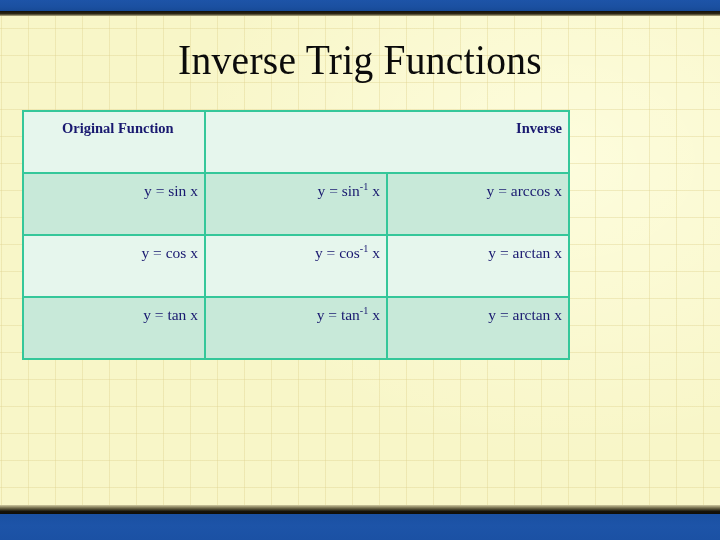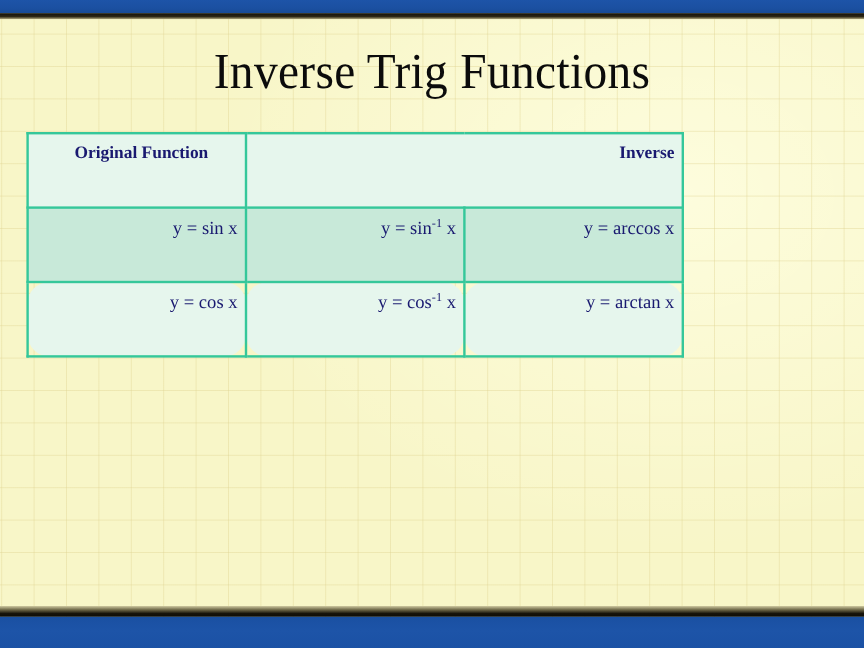--- a/index.html
+++ b/index.html
@@ -100,21 +100,21 @@
     text-align: left;
     padding-left: 38px;
   }
   .trig-table td {
     height: 53px;
     font-size: 15.5px;
     font-weight: normal;
     line-height: 20px;
   }
   tr.row-shade td { background: #c8e9d9; }
-  tr.row-light td { background: #e6f6ed; border-radius: 18px; }
+  tr.row-light td { background: #e6f6ed; }
 
   sup {
     font-size: 0.66em;
     vertical-align: super;
     line-height: 0;
   }
   .cellwrap { display: block; }
 </style>
 </head>
 <body>
@@ -144,20 +144,27 @@
       </tr>
 
       <tr class="row-light">
         <td>y = cos x</td>
         <td>
           <span class="cellwrap"><span>y = cos</span><sup>-1</sup><span> x</span></span>
         </td>
         <td>y = arctan x</td>
       </tr>
 
+      <tr class="row-shade">
+        <td>y = tan x</td>
+        <td>
+          <span class="cellwrap"><span>y = tan</span><sup>-1</sup><span> x</span></span>
+        </td>
+        <td>y = arctan x</td>
+      </tr>
 
     </tbody>
   </table>
 
   <div class="bar-bottom-shadow"></div>
   <div class="bar-bottom"></div>
 
 </div>
 
 </body></html>

